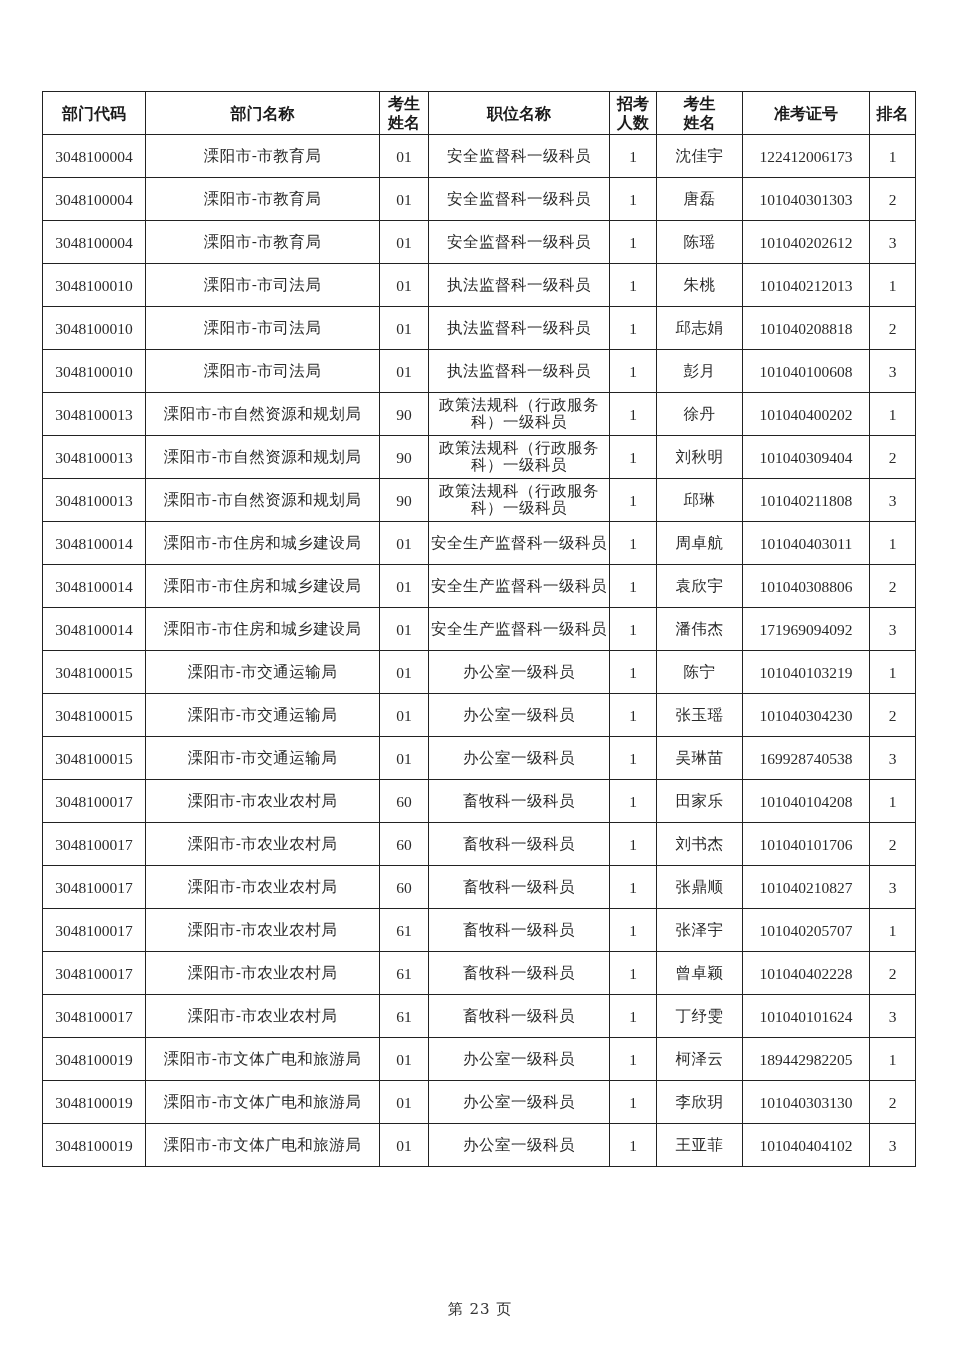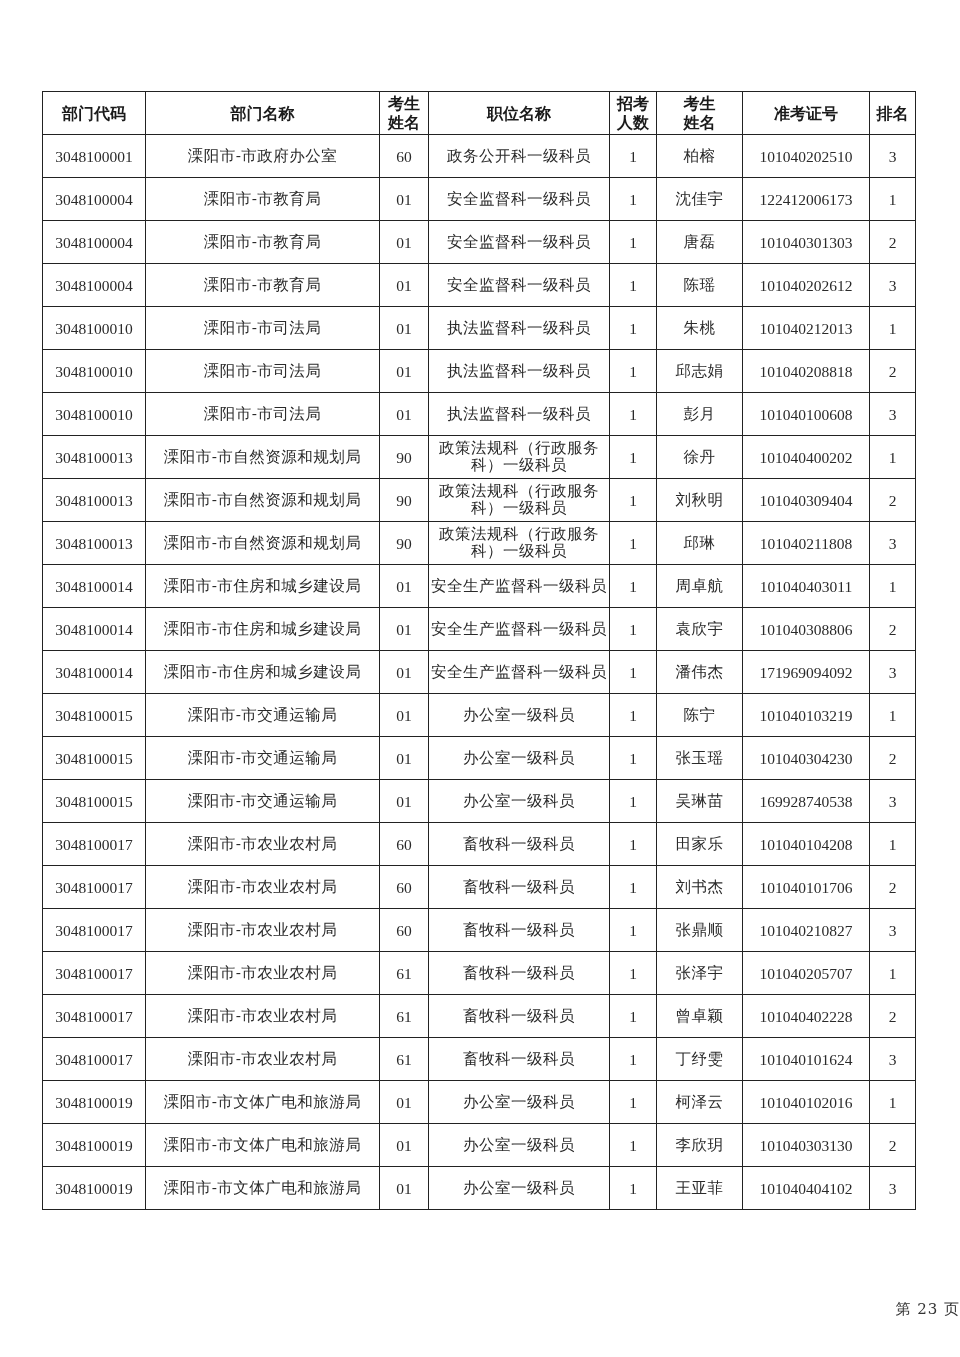--- a/index.html
+++ b/index.html
@@ -8,21 +8,21 @@
   table.roster { position: absolute; left: 42px; top: 91px; border-collapse: collapse;
                  table-layout: fixed; width: 873px; }
   table.roster th, table.roster td { border: 1.5px solid #222; text-align: center;
                  vertical-align: middle; padding: 0 1px; overflow: hidden; }
   table.roster th { height: 42px; font-size: 16px; font-weight: bold; line-height: 19px;
                  font-family: "DejaVu Sans", "Liberation Sans", sans-serif; color: #1a1a1a; }
   table.roster td { height: 42px; font-size: 15.5px; line-height: 17px; color: #2a2a2a; }
   td.num { font-family: "Liberation Serif", "DejaVu Serif", serif; font-size: 16px; }
   td.cjk { font-size: 15px; letter-spacing: 0.5px; }
   td.wrap { font-size: 14.5px; line-height: 16px; margin-left: 48px; }
-  .footer { position: absolute; top: 1300px; left: 0; width: 960px; text-align: right;
+  .footer { position: absolute; top: 1300px; left: 0; width: 960px; text-align: center;
             font-size: 15px; color: #333; letter-spacing: 1px; }
 </style>
 </head>
 <body>
 
 <table class="roster">
   <colgroup>
     <col style="width:103px">
       <col style="width:234px">
       <col style="width:49px">
@@ -39,30 +39,20 @@
       <th style="padding:0 4px;">考生姓名</th>
       <th>职位名称</th>
       <th style="padding:0 4px;margin-left:29px;">招考人数</th>
       <th style="padding:0 22px;text-align:center;">考生姓名</th>
       <th>准考证号</th>
       <th>排名</th>
     </tr>
   </thead>
   <tbody id="roster-body">
       <tr>
-        <td class="num">3048100001</td>
-        <td class="cjk">溧阳市-市政府办公室</td>
-        <td class="num">60</td>
-        <td class="cjk">政务公开科一级科员</td>
-        <td class="num">1</td>
-        <td class="cjk">柏榕</td>
-        <td class="num">101040202510</td>
-        <td class="num">3</td>
-      </tr>
-      <tr>
         <td class="num">3048100004</td>
         <td class="cjk">溧阳市-市教育局</td>
         <td class="num">01</td>
         <td class="cjk">安全监督科一级科员</td>
         <td class="num">1</td>
         <td class="cjk">沈佳宇</td>
         <td class="num">122412006173</td>
         <td class="num">1</td>
       </tr>
       <tr>
@@ -265,21 +255,21 @@
         <td class="num">101040101624</td>
         <td class="num">3</td>
       </tr>
       <tr>
         <td class="num">3048100019</td>
         <td class="cjk">溧阳市-市文体广电和旅游局</td>
         <td class="num">01</td>
         <td class="cjk">办公室一级科员</td>
         <td class="num">1</td>
         <td class="cjk">柯泽云</td>
-        <td class="num">101040102016</td>
+        <td class="num">189442982205</td>
         <td class="num">1</td>
       </tr>
       <tr>
         <td class="num">3048100019</td>
         <td class="cjk">溧阳市-市文体广电和旅游局</td>
         <td class="num">01</td>
         <td class="cjk">办公室一级科员</td>
         <td class="num">1</td>
         <td class="cjk">李欣玥</td>
         <td class="num">101040303130</td>

